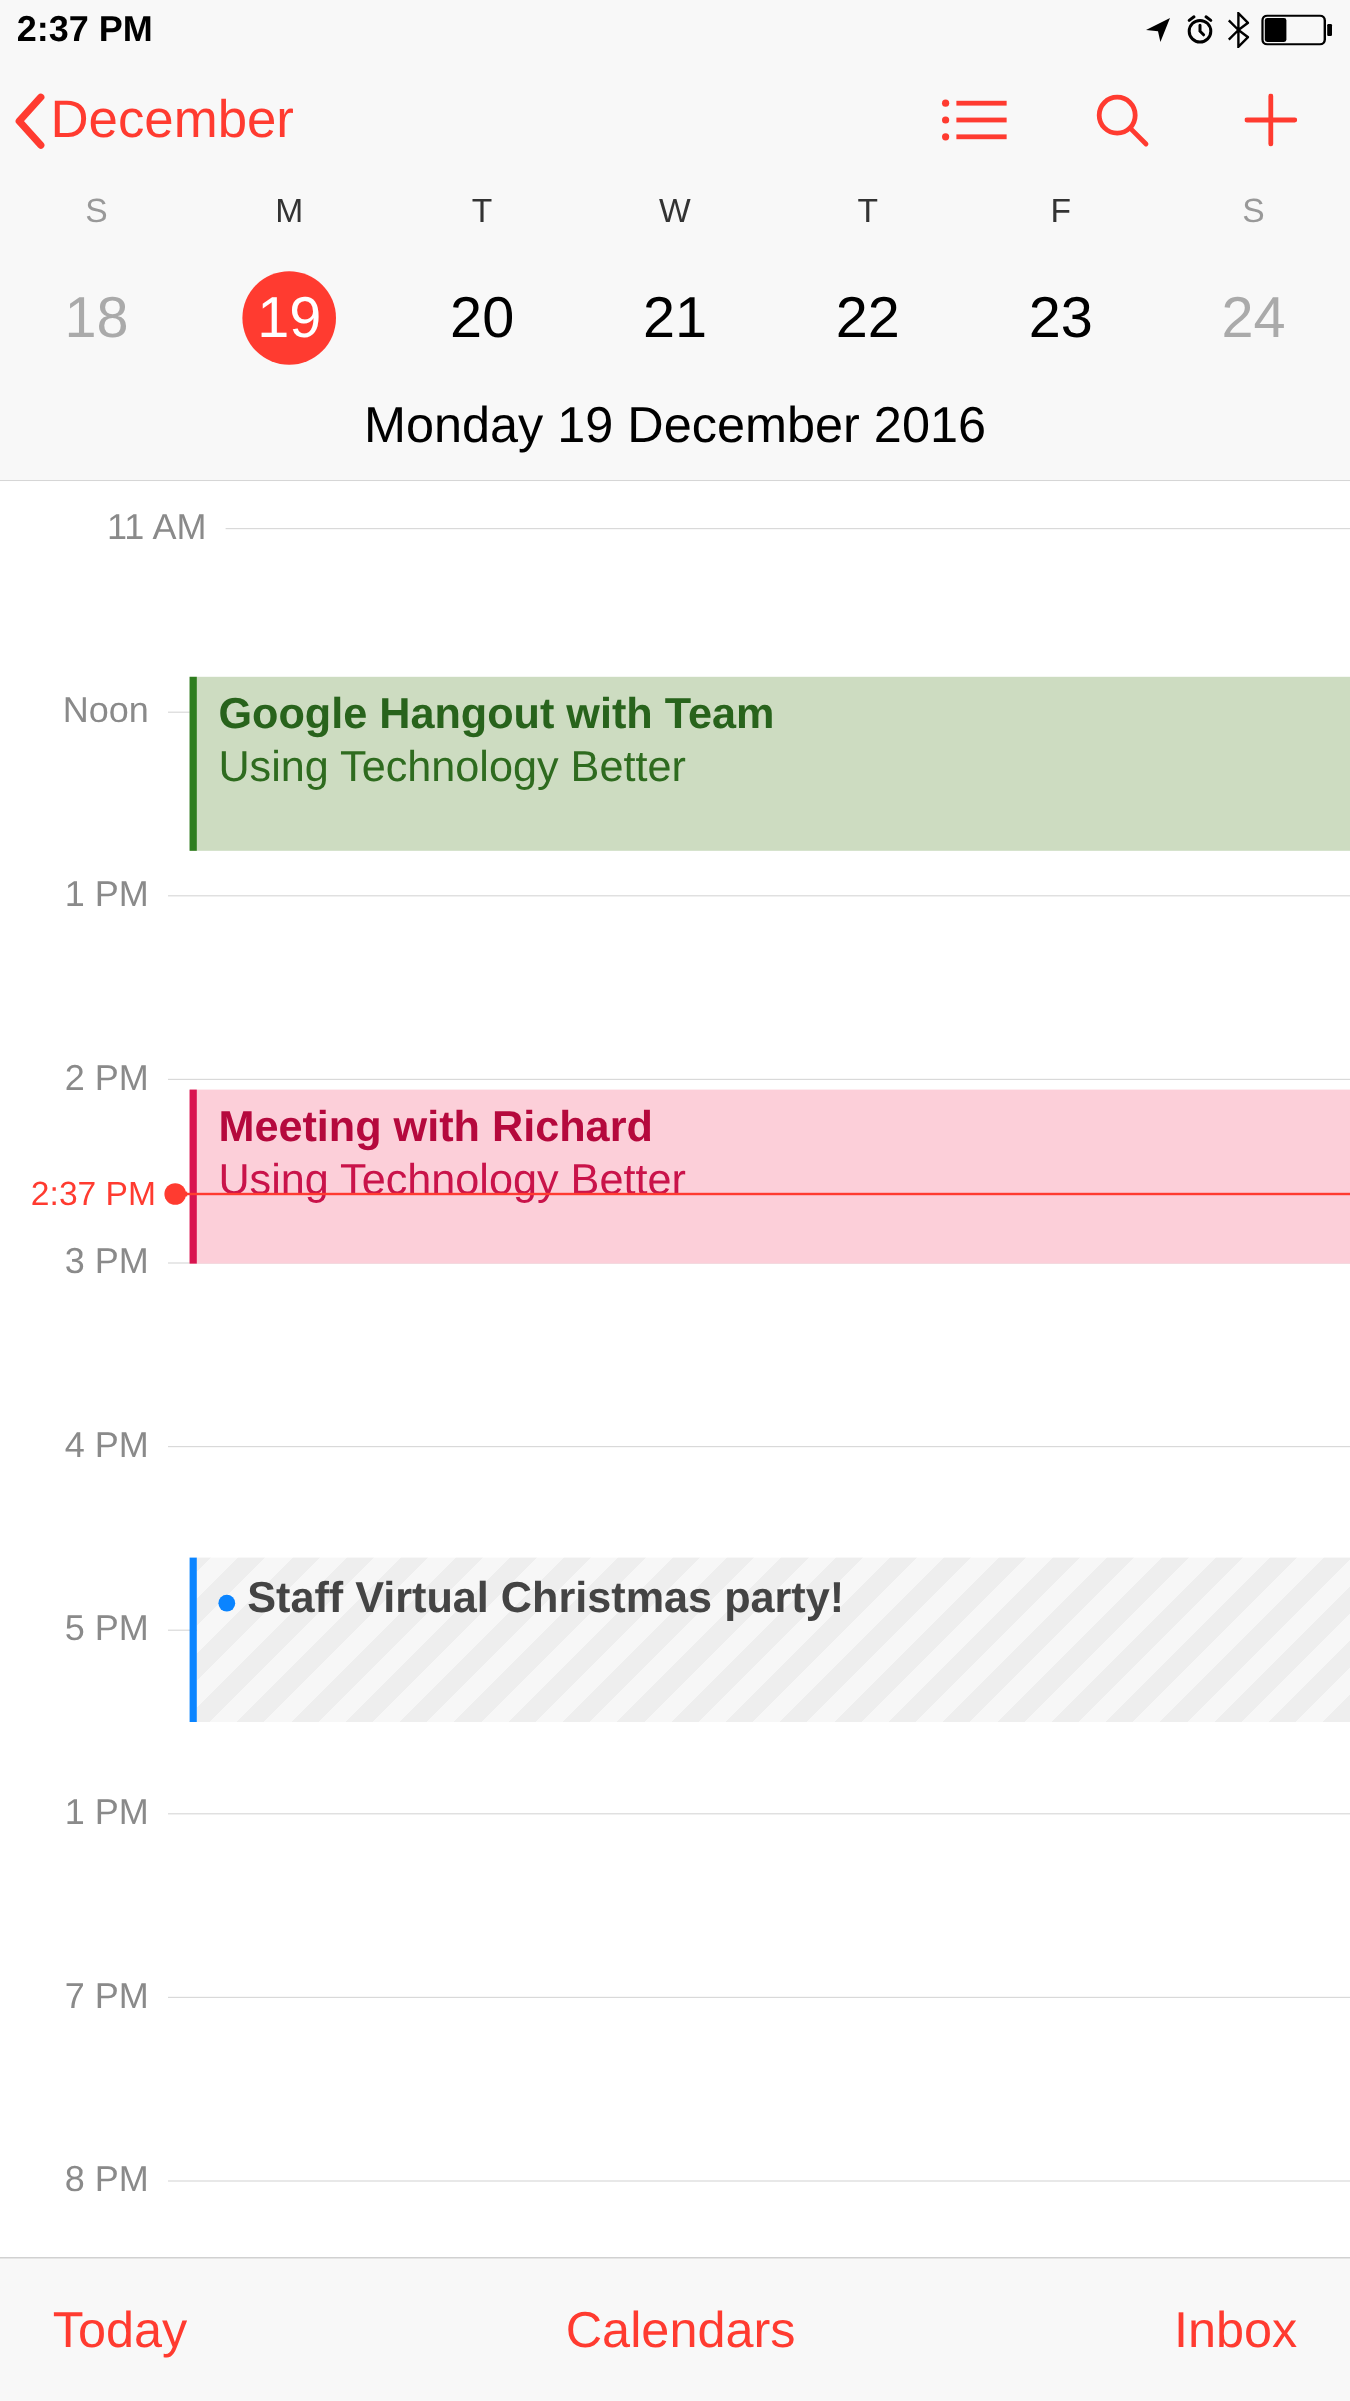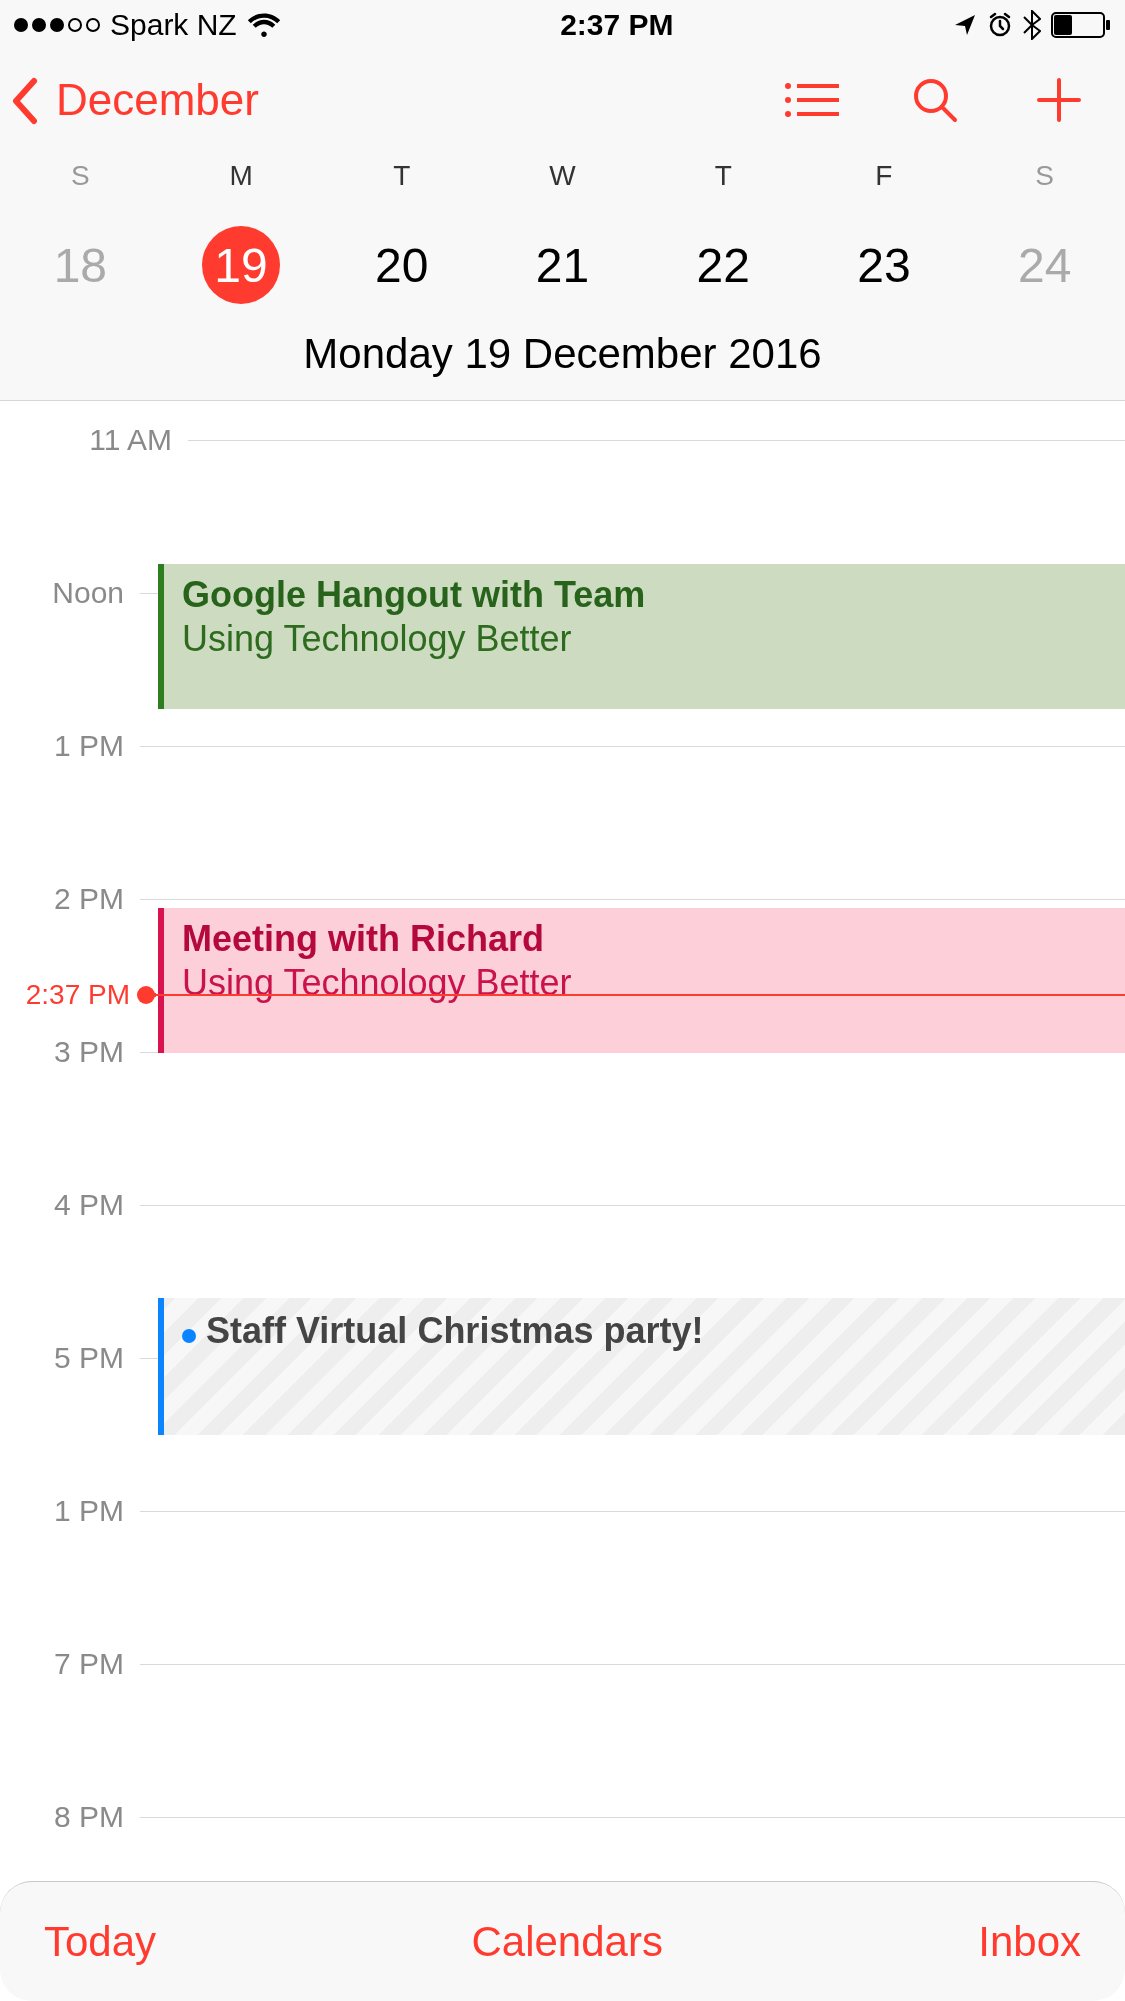--- a/index.html
+++ b/index.html
@@ -41,21 +41,21 @@
     display: flex;
     align-items: center;
     justify-content: space-between;
     padding: 0 24px 0 8px;
   }
   .back-btn {
     display: flex; align-items: center;
     color: #ff3b30;
     font-size: 44px;
     font-weight: 400;
-    gap: 14px;
+    gap: 0;
   }
   .back-btn svg { margin-top: 2px; }
   .nav-icons { display: flex; align-items: center; gap: 64px; margin-right: 12px; }
   .nav-icons .ic { width: 60px; height: 50px; display:flex; align-items:center; justify-content:center; }
 
   
   .week-labels, .week-dates {
     display: grid;
     grid-template-columns: repeat(7, 1fr);
     text-align: center;
@@ -167,43 +167,27 @@
     bottom: 0; left: 0; right: 0;
     height: 120px;
     background: #f8f8f8;
     border-top: 1px solid #c7c7c7;
     display:flex;
     align-items:center;
     justify-content: space-between;
     padding: 16px 44px;
     font-size: 42px;
     color: #ff3b30;
-    border-radius: 32px;
   }
   .toolbar div { font-weight: 400; }
 </style>
 </head>
 <body>
 
 <div class="status-bar">
-  <div class="status-left">
-    <span class="signal-dots">
-      <span class="signal-dot filled"></span>
-        <span class="signal-dot filled"></span>
-        <span class="signal-dot filled"></span>
-        <span class="signal-dot"></span>
-        <span class="signal-dot"></span>
-    </span>
-    <span class="carrier">Spark NZ</span>
-    <span class="wifi-icon">
-      <svg width="34" height="26" viewBox="0 0 34 26">
-          <path d="M17 25c-1.5 0-2.8-1.3-2.8-2.8 0-1.6 1.3-2.8 2.8-2.8s2.8 1.2 2.8 2.8c0 1.5-1.3 2.8-2.8 2.8zm-8.3-9.2l-3-3C9 9.5 12.8 7.8 17 7.8s8 1.7 11.3 5l-3 3C22.9 13.4 20 12.2 17 12.2s-5.9 1.2-8.3 3.6zM.8 8.3C5 4 10.7 1.5 17 1.5S29 4 33.2 8.3l-3 3C26.7 7.8 22 5.8 17 5.8S7.3 7.8 3.8 11.3l-3-3z" fill="#000"></path>
-        </svg>
-    </span>
-  </div>
   <div class="status-time">2:37 PM</div>
   <div class="status-right">
     <span>
       <svg width="24" height="24" viewBox="0 0 24 24">
           <path d="M2 12 L22 2 L14 22 L12 13 Z" fill="#000"></path>
         </svg>
     </span>
     <span>
       <svg width="26" height="26" viewBox="0 0 26 26">
           <circle cx="13" cy="14" r="9" fill="none" stroke="#000" stroke-width="2.5"></circle>

